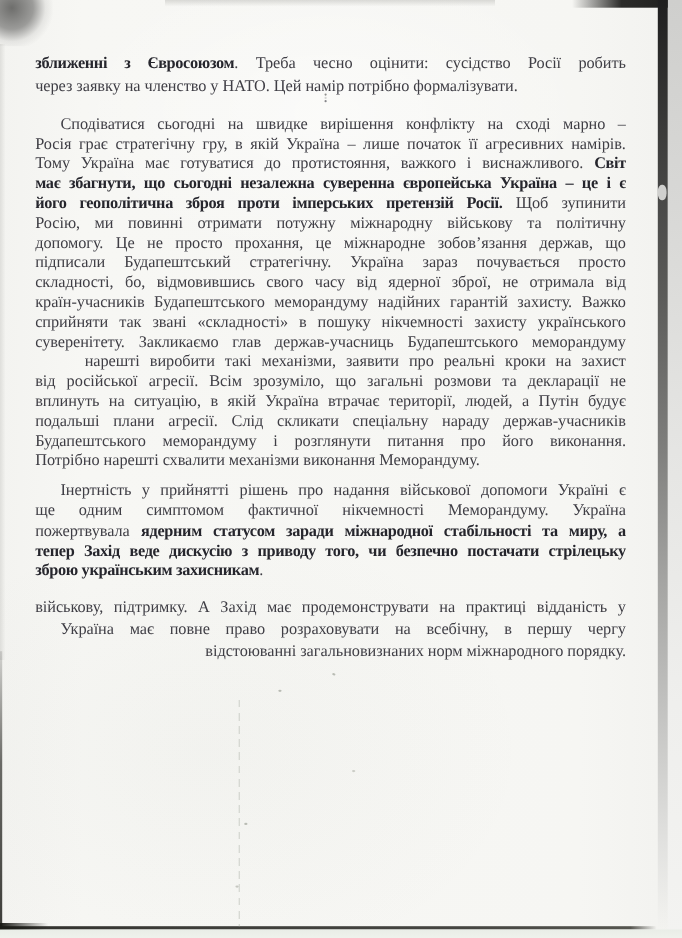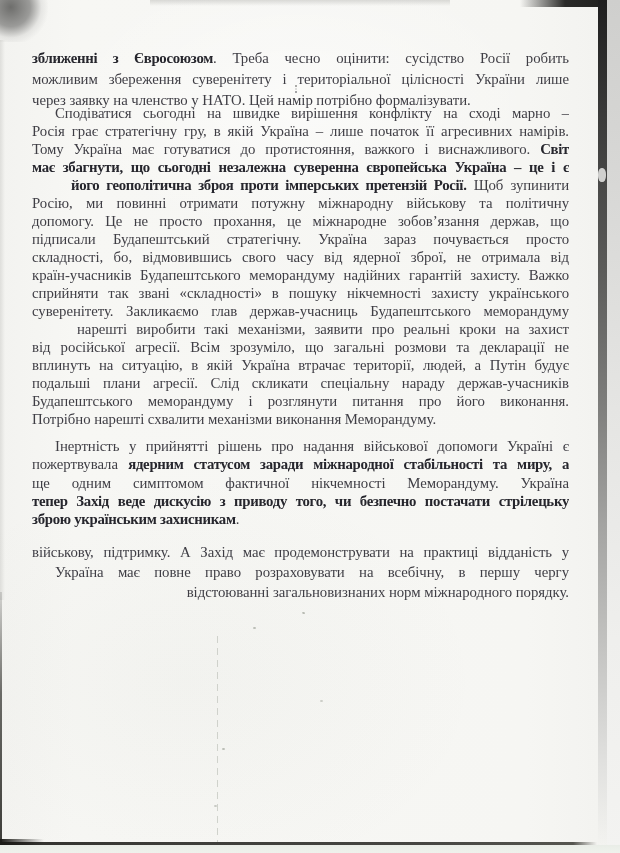--- a/index.html
+++ b/index.html
@@ -87,47 +87,46 @@
   .s5{left:214px;top:805px;opacity:.8;}
 </style>
 </head>
 <body style="--ink: #3f3e45; --ink-bold: #26262d;">
 
 <div class="scan"></div>
 
 <div id="doc-text">
     <div class="para" style="top: 48px;">
       <div class="line j" style="height: 21px; line-height: 21px;"><span class="bold">зближенні з Євросоюзом</span><span class="">. Треба чесно оцінити: сусідство Росії робить</span></div>
-      <div class="line j" style="height: 21px; line-height: 21px;"><span class="">можливим збереження суверенітету і територіальної цілісності України лише</span></div>
       <div class="line" style="height: 21px; line-height: 21px;"><span class="">через заявку на членство у НАТО. Цей намір потрібно формалізувати.</span></div>
     </div>
     <div class="para" style="top: 104px;">
       <div class="line j ind" style="height: 18px; line-height: 18px;"><span class="">Сподіватися сьогодні на швидке вирішення конфлікту на сході марно –</span></div>
       <div class="line j" style="height: 18px; line-height: 18px;"><span class="">Росія грає стратегічну гру, в якій Україна – лише початок її агресивних намірів.</span></div>
       <div class="line j" style="height: 18px; line-height: 18px;"><span class="">Тому Україна має готуватися до протистояння, важкого і виснажливого. </span><span class="bold">Світ</span></div>
       <div class="line j" style="height: 18px; line-height: 18px;"><span class="bold">має збагнути, що сьогодні незалежна суверенна європейська Україна – це і є</span></div>
-      <div class="line j" style="height: 18px; line-height: 18px; margin-left: 39px;"><span class="bold">його геополітична зброя проти імперських претензій Росії.</span><span class=""> Щоб зупинити</span></div>
+      <div class="line j" style="height: 18px; line-height: 18px;"><span class="bold">його геополітична зброя проти імперських претензій Росії.</span><span class=""> Щоб зупинити</span></div>
       <div class="line j" style="height: 18px; line-height: 18px;"><span class="">Росію, ми повинні отримати потужну міжнародну військову та політичну</span></div>
       <div class="line j" style="height: 18px; line-height: 18px;"><span class="">допомогу. Це не просто прохання, це міжнародне зобов’язання держав, що</span></div>
       <div class="line j" style="height: 18px; line-height: 18px;"><span class="">підписали Будапештський стратегічну. Україна зараз почувається просто</span></div>
       <div class="line j" style="height: 18px; line-height: 18px;"><span class="">складності, бо, відмовившись свого часу від ядерної зброї, не отримала від</span></div>
       <div class="line j" style="height: 18px; line-height: 18px;"><span class="">країн-учасників Будапештського меморандуму надійних гарантій захисту. Важко</span></div>
       <div class="line j" style="height: 18px; line-height: 18px;"><span class="">сприйняти так звані «складності» в пошуку нікчемності захисту українського</span></div>
       <div class="line j" style="height: 18px; line-height: 18px;"><span class="">суверенітету. Закликаємо глав держав-учасниць Будапештського меморандуму</span></div>
       <div class="line j" style="height: 18px; line-height: 18px; margin-left: 45px;"><span class="">нарешті виробити такі механізми, заявити про реальні кроки на захист України</span></div>
       <div class="line j" style="height: 18px; line-height: 18px;"><span class="">від російської агресії. Всім зрозуміло, що загальні розмови та декларації не</span></div>
       <div class="line j" style="height: 18px; line-height: 18px;"><span class="">вплинуть на ситуацію, в якій Україна втрачає території, людей, а Путін будує</span></div>
       <div class="line j" style="height: 18px; line-height: 18px;"><span class="">подальші плани агресії. Слід скликати спеціальну нараду держав-учасників</span></div>
       <div class="line j" style="height: 18px; line-height: 18px;"><span class="">Будапештського меморандуму і розглянути питання про його виконання.</span></div>
       <div class="line" style="height: 18px; line-height: 18px;"><span class="">Потрібно нарешті схвалити механізми виконання Меморандуму.</span></div>
     </div>
     <div class="para" style="top: 437px;">
       <div class="line j ind" style="height: 18.3px; line-height: 18.3px;"><span class="">Інертність у прийнятті рішень про надання військової допомоги Україні є</span></div>
+      <div class="line j" style="height: 18.3px; line-height: 18.3px;"><span class="">ще одним симптомом фактичної нікчемності Меморандуму. Україна</span></div>
       <div class="line j" style="height: 18.3px; line-height: 18.3px;"><span class="">пожертвувала </span><span class="bold">ядерним статусом заради міжнародної стабільності та миру, а</span></div>
-      <div class="line j" style="height: 18.3px; line-height: 18.3px;"><span class="">ще одним симптомом фактичної нікчемності Меморандуму. Україна</span></div>
       <div class="line j" style="height: 18.3px; line-height: 18.3px;"><span class="bold">тепер Захід веде дискусію з приводу того, чи безпечно постачати стрілецьку</span></div>
       <div class="line" style="height: 18.3px; line-height: 18.3px;"><span class="bold">зброю українським захисникам</span><span class="">.</span></div>
     </div>
     <div class="para" style="top: 542px;">
       <div class="line j" style="height: 20px; line-height: 20px;"><span class="">військову, підтримку. А Захід має продемонструвати на практиці відданість у</span></div>
       <div class="line j ind" style="height: 20px; line-height: 20px;"><span class="">Україна має повне право розраховувати на всебічну, в першу чергу</span></div>
       <div class="line" style="height: 20px; line-height: 20px; text-align: right;"><span class="">відстоюванні загальновизнаних норм міжнародного порядку.</span></div>
     </div>
   </div>
 

